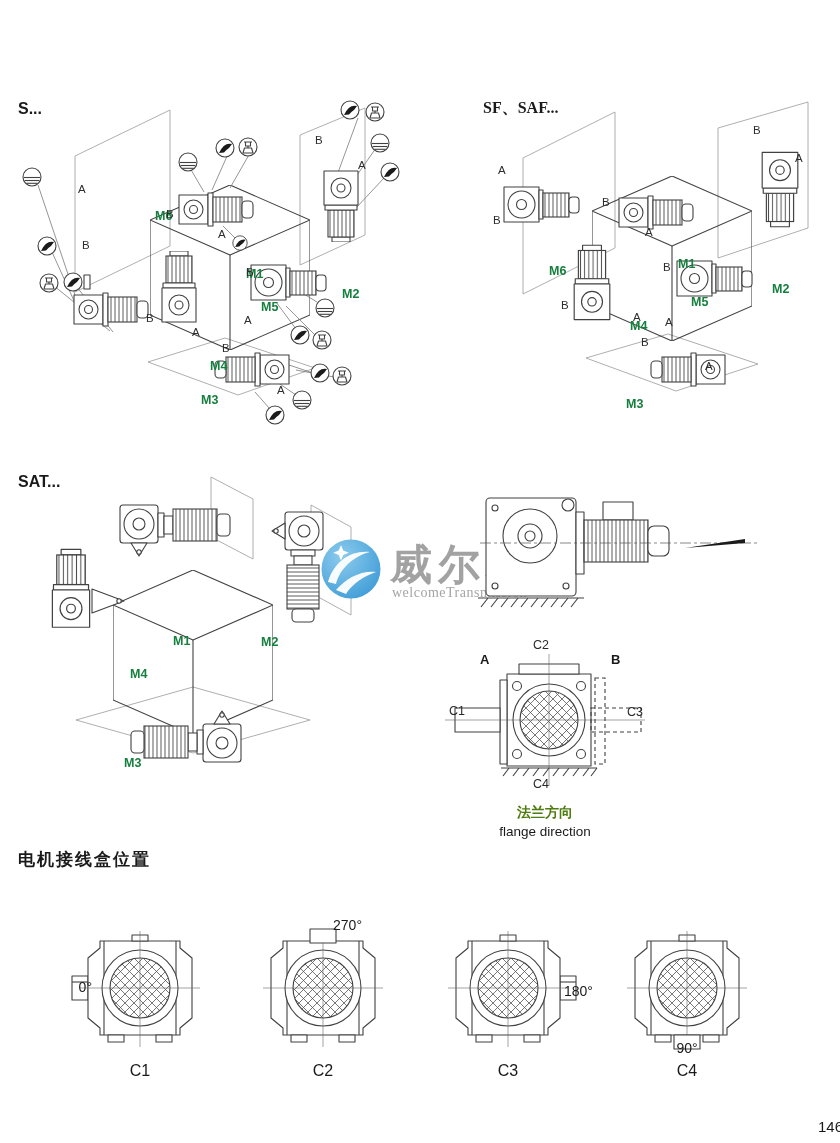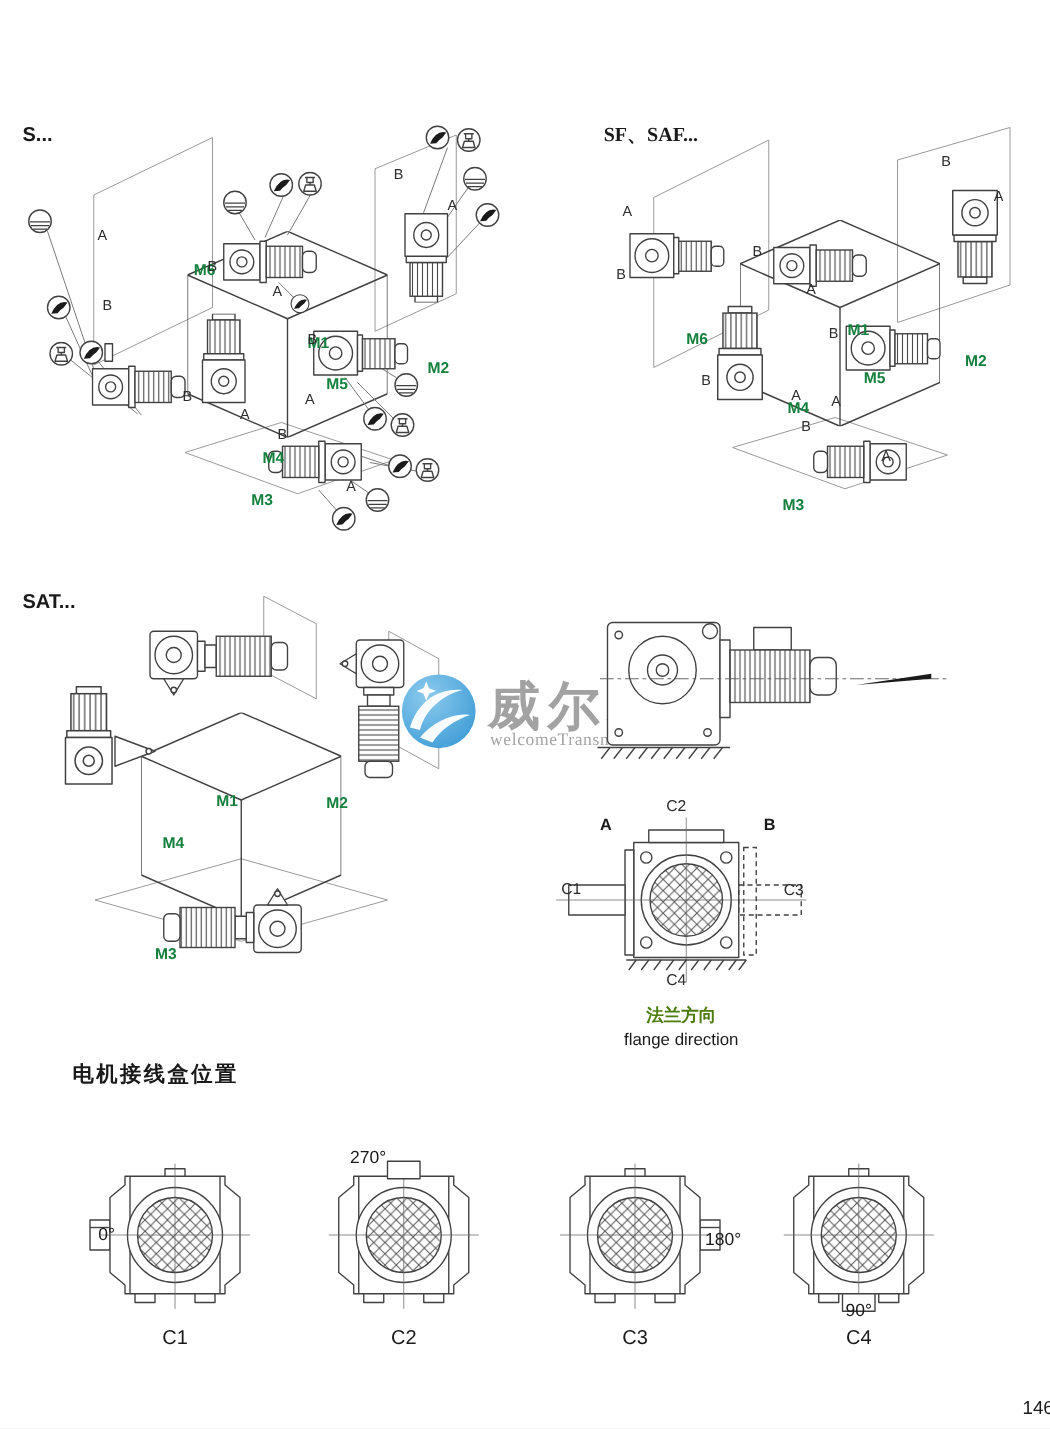--- a/index.html
+++ b/index.html
@@ -292,21 +292,21 @@
     <span class="fab" style="left:35px;top:16px;">A</span>
     <span class="fab" style="left:166px;top:16px;">B</span>
     <span class="flabel" style="left:88px;top:2px;">C2</span>
     <span class="flabel" style="left:4px;top:68px;">C1</span>
     <span class="flabel" style="left:182px;top:69px;">C3</span>
     <span class="flabel" style="left:88px;top:141px;">C4</span>
     <span class="cap-cn" style="top:168px;">法兰方向</span>
     <span class="cap-en" style="top:188px;">flange direction</span>
   </div>
 
-  <div class="abs" style="left:18px;top:848px;margin-left:40px;">
+  <div class="abs" style="left:18px;top:848px;">
     <div class="hdr-cn">电机接线盒位置</div>
   </div>
 
   <svg class="abs" style="left:65px;top:927px;" width="150" height="124" viewBox="-15 -4 150 124">
     <rect x="-8" y="45" width="16" height="24" class="sf"></rect>
     <line x1="-8" y1="51" x2="8" y2="51" class="s"></line>
     <use href="#motor-front" x="0" y="0" width="120" height="116"></use>
   </svg>
   <svg class="abs" style="left:248px;top:927px;" width="150" height="124" viewBox="-15 -4 150 124">
     <use href="#motor-front" x="0" y="0" width="120" height="116"></use>
@@ -316,21 +316,21 @@
     <rect x="112" y="45" width="16" height="24" class="sf"></rect>
     <line x1="112" y1="51" x2="128" y2="51" class="s"></line>
     <use href="#motor-front" x="0" y="0" width="120" height="116"></use>
   </svg>
   <svg class="abs" style="left:612px;top:927px;" width="150" height="124" viewBox="-15 -4 150 124">
     <use href="#motor-front" x="0" y="0" width="120" height="116"></use>
     <rect x="47" y="104" width="26" height="14" class="sf"></rect>
   </svg>
 
   <span class="angle" style="left:60px;top:979px;width:32px;text-align:right;">0°</span>
-  <span class="angle" style="left:280px;top:917px;width:52px;text-align:left;">270°</span>
+  <span class="angle" style="left:310px;top:917px;width:52px;text-align:right;">270°</span>
   <span class="angle" style="left:564px;top:983px;">180°</span>
   <span class="angle" style="left:661px;top:1040px;width:52px;text-align:center;">90°</span>
 
   <span class="clabel" style="left:110px;top:1062px;">C1</span>
   <span class="clabel" style="left:293px;top:1062px;">C2</span>
   <span class="clabel" style="left:478px;top:1062px;">C3</span>
   <span class="clabel" style="left:657px;top:1062px;">C4</span>
 
   <span class="pageno" style="left:798px;top:1118px;">146</span>
 </div>

